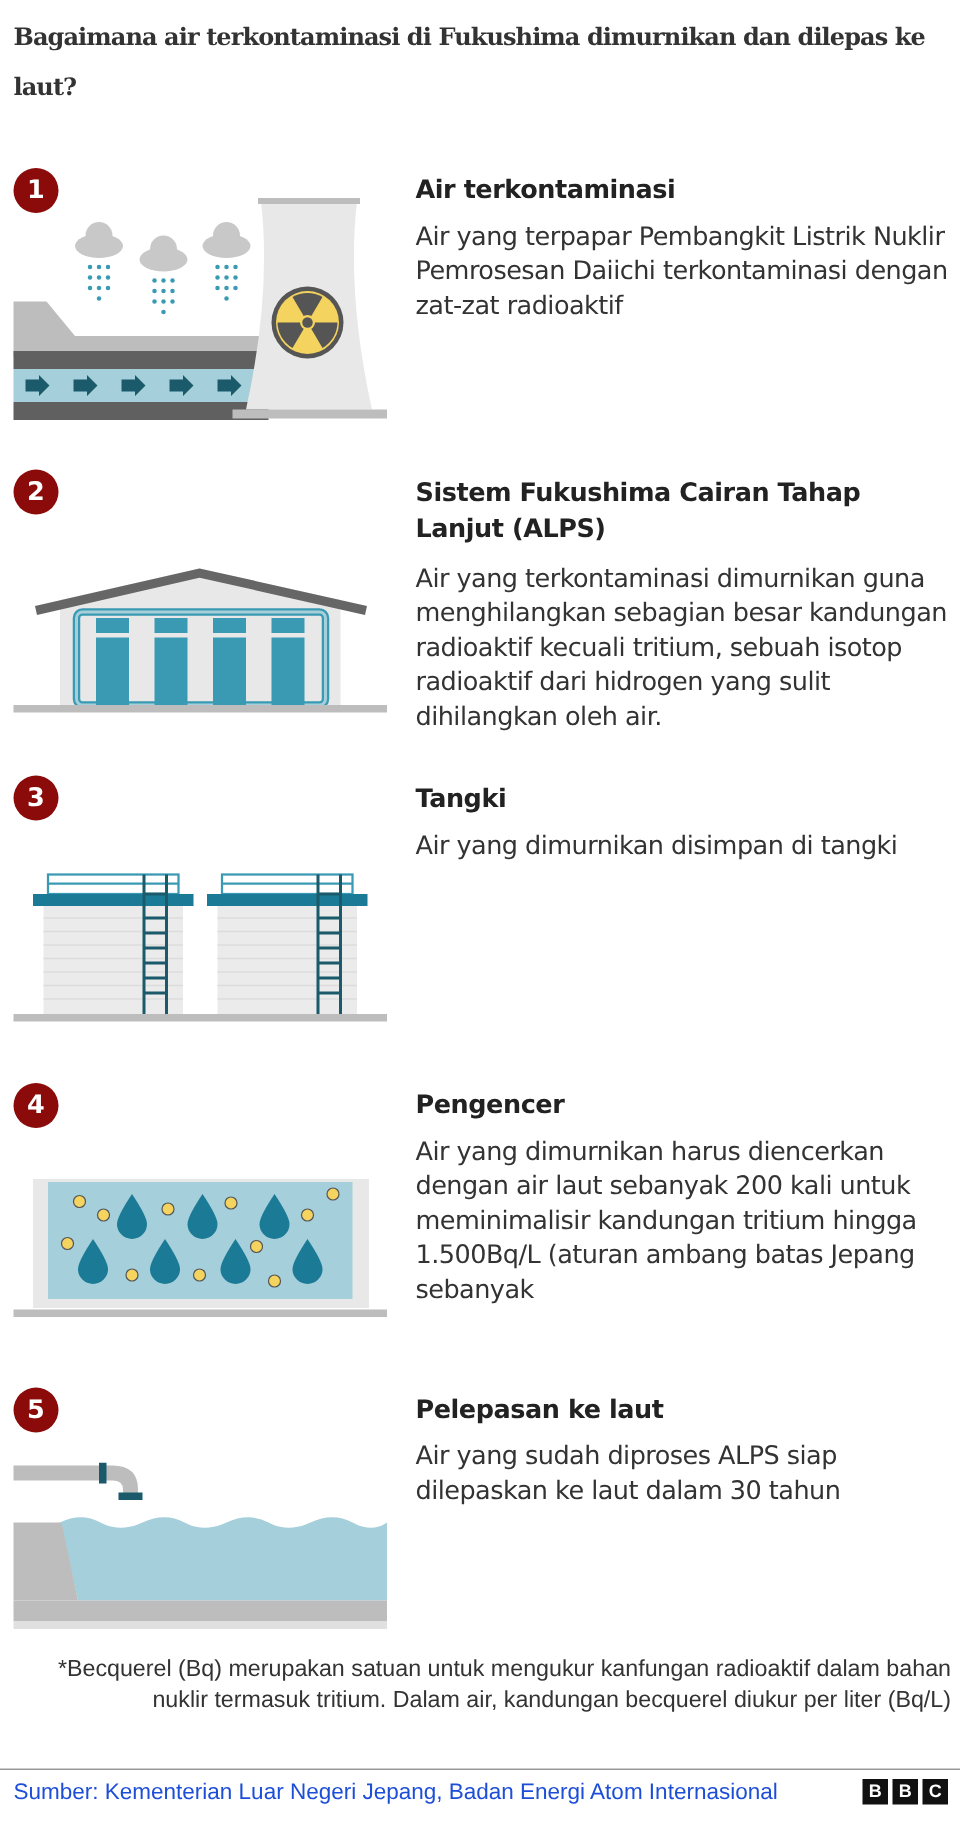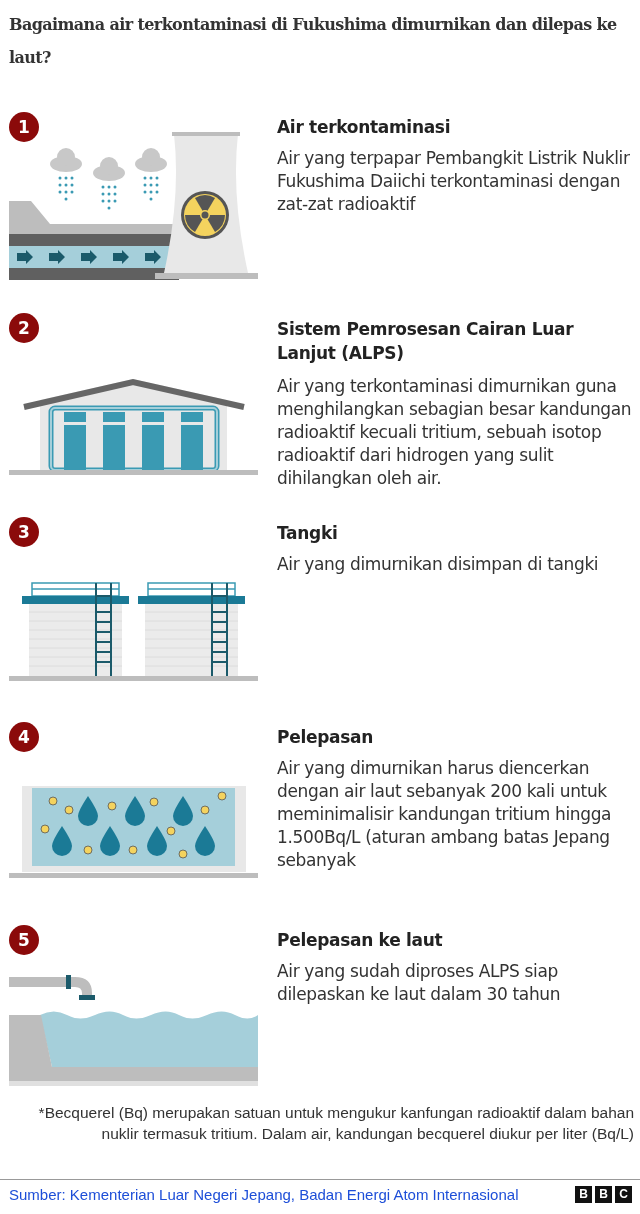--- a/index.html
+++ b/index.html
@@ -88,21 +88,21 @@
     <circle cx="205" cy="89" r="21" fill="#f4d35e"></circle>
     <g fill="#555">
       <path d="M205,89 L195,72 A20,20 0 0,1 215,72 Z"></path>
       <path d="M205,89 L225,89 A20,20 0 0,1 215,106 Z"></path>
       <path d="M205,89 L195,106 A20,20 0 0,1 185,89 Z"></path>
     </g>
     <circle cx="205" cy="89" r="5" fill="#f4d35e"></circle>
     <circle cx="205" cy="89" r="3.5" fill="#555"></circle>
   </svg>
   <div class="heading" style="top:3px;">Air terkontaminasi</div>
-  <div class="desc" style="top:35px;">Air yang terpapar Pembangkit Listrik Nuklir Fukushima Daiichi terkontaminasi dengan zat-zat radioaktif</div>
+  <div class="desc" style="top:35px;">Air yang terpapar Pembangkit Listrik Nuklir Pemrosesan Daiichi terkontaminasi dengan zat-zat radioaktif</div>
 </div>
 
 <div class="step" style="top:313px;">
   <div class="badge">2</div>
   <svg class="illus" style="top:50px;" width="270" height="120" viewBox="0 0 270 120">
     <polygon points="40,37 133,16 227,37 227,110 40,110" fill="#e8e8e8"></polygon>
     <polyline points="24,44 133,19 244,44" fill="none" stroke="#666" stroke-width="6"></polyline>
 
     <rect x="51" y="45" width="166" height="62" rx="4" fill="none" stroke="#3a9ab3" stroke-width="5"></rect>
     <rect x="51" y="45" width="166" height="62" rx="4" fill="none" stroke="#a5cfda" stroke-width="2"></rect>
@@ -112,21 +112,21 @@
       <rect x="64" y="62" width="22" height="47"></rect>
       <rect x="103" y="49" width="22" height="10"></rect>
         <rect x="103" y="62" width="22" height="47"></rect>
       <rect x="142" y="49" width="22" height="10"></rect>
         <rect x="142" y="62" width="22" height="47"></rect>
       <rect x="181" y="49" width="22" height="10"></rect>
         <rect x="181" y="62" width="22" height="47"></rect>
     </g>
     <rect x="9" y="107" width="249" height="5" fill="#bdbdbd"></rect>
   </svg>
-  <div class="heading" style="top:4px;">Sistem Pemrosesan Cairan Luar Lanjut (ALPS)</div>
+  <div class="heading" style="top:4px;">Sistem Fukushima Cairan Tahap Lanjut (ALPS)</div>
   <div class="desc" style="top:62px;">Air yang terkontaminasi dimurnikan guna menghilangkan sebagian besar kandungan radioaktif kecuali tritium, sebuah isotop radioaktif dari hidrogen yang sulit dihilangkan oleh air.</div>
 </div>
 
 <div class="step" style="top:517px;">
   <div class="badge">3</div>
   <svg class="illus" style="top:60px;" width="270" height="110" viewBox="0 0 270 110">
 
     <rect x="29" y="23" width="93" height="76" fill="#ebebeb"></rect>
     <g stroke="#dcdcdc" stroke-width="1">
       <line x1="29" y1="35" x2="122" y2="35"></line>
@@ -207,21 +207,21 @@
         <circle cx="205" cy="26" r="4"></circle>
         <circle cx="222" cy="12" r="4"></circle>
       <circle cx="45" cy="45" r="4"></circle>
         <circle cx="88" cy="66" r="4"></circle>
         <circle cx="133" cy="66" r="4"></circle>
         <circle cx="171" cy="47" r="4"></circle>
         <circle cx="183" cy="70" r="4"></circle>
     </g>
     <rect x="9" y="89" width="249" height="5" fill="#bdbdbd"></rect>
   </svg>
-  <div class="heading" style="top:3px;">Pelepasan</div>
+  <div class="heading" style="top:3px;">Pengencer</div>
   <div class="desc" style="top:35px;">Air yang dimurnikan harus diencerkan dengan air laut sebanyak 200 kali untuk meminimalisir kandungan tritium hingga 1.500Bq/L (aturan ambang batas Jepang sebanyak</div>
 </div>
 
 <div class="step" style="top:925px;">
   <div class="badge">5</div>
   <svg class="illus" style="top:50px;" width="270" height="120" viewBox="0 0 270 120">
 
     <path d="M9,2 L75,2 Q92,2 92,18 L92,22 L82,22 L82,18 Q82,12 75,12 L9,12 Z" fill="#bdbdbd"></path>
     <rect x="66" y="0" width="5" height="14" fill="#1b5a6a"></rect>
     <rect x="79" y="20" width="16" height="5" fill="#1b5a6a"></rect>

